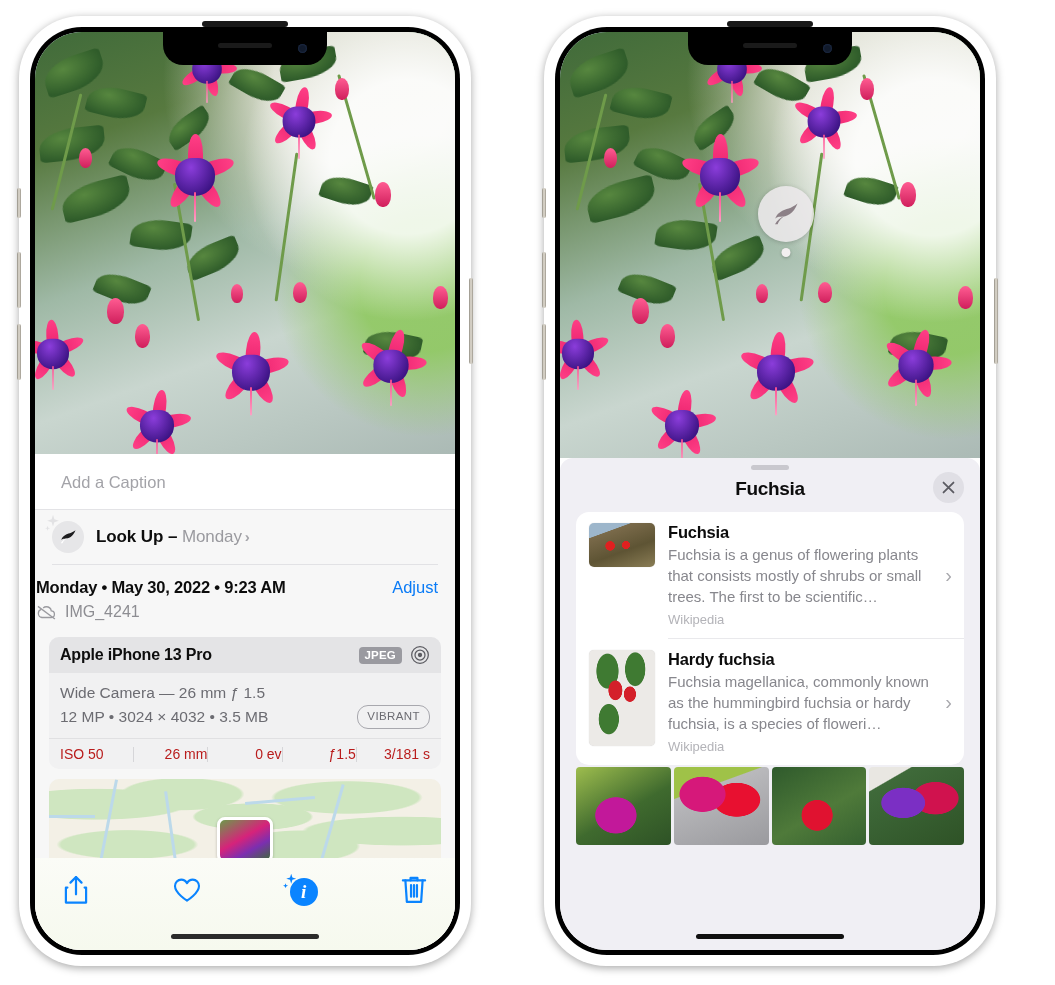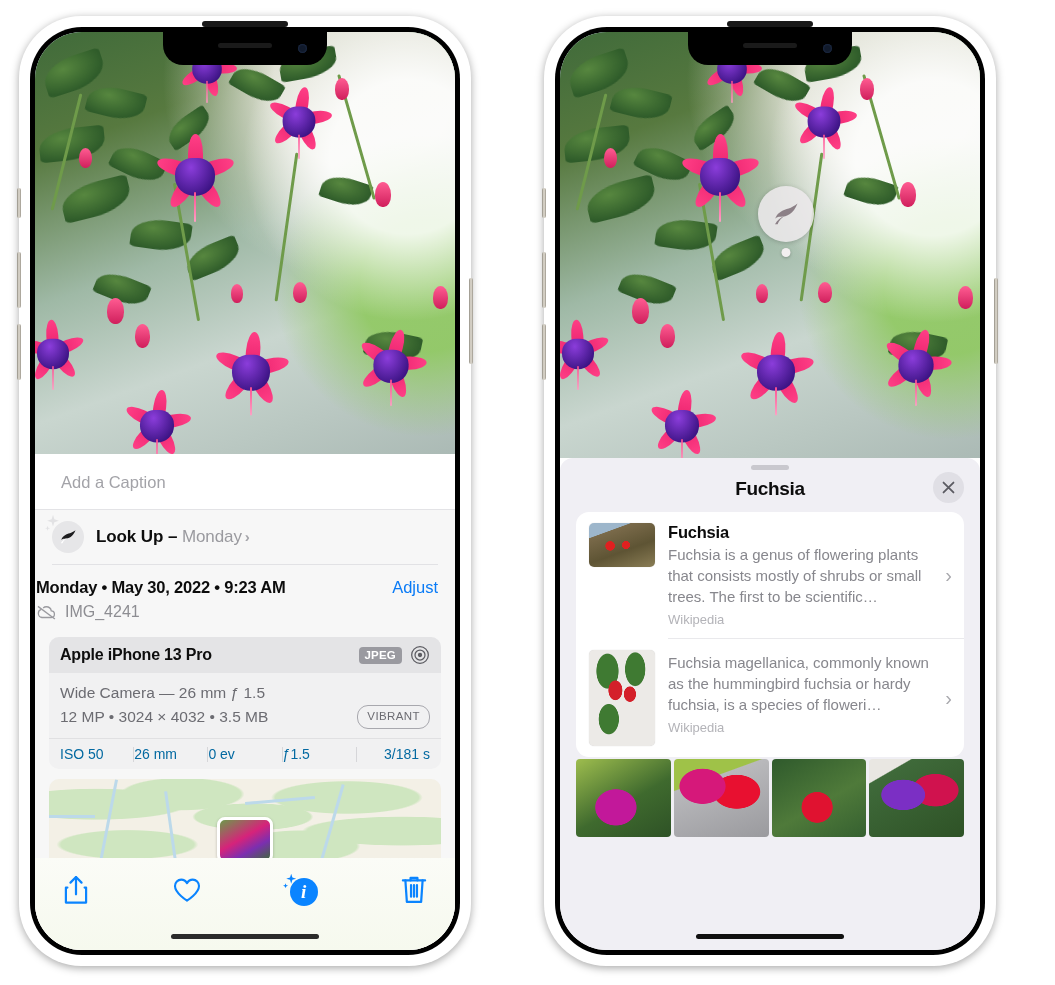--- a/index.html
+++ b/index.html
@@ -195,23 +195,23 @@
   .cam-line2 .t { flex: 1; }
   .vibrant {
     border: 1px solid #a8a8ae; color: #6c6c72;
     border-radius: 11px; font-size: 11.5px;
     padding: 2px 9px; letter-spacing: .4px;
   }
   .exif {
     border-top: 1px solid #e0e0e2;
     display: flex; align-items: center;
     padding: 7px 11px;
-    font-size: 14px; color: #0369a1;
-  }
-  .exif .cell { flex: 1; text-align: left; }
+    font-size: 14px; color: #b91c1c;
+  }
+  .exif .cell { flex: 1; text-align: right; }
   .exif .cell:first-child { text-align: left; }
   .exif .cell:last-child { text-align: right; }
   .exif .sep { width: 1px; height: 15px; background: #d6d6d9; }
 
   
   .map-strip {
     margin: 10px 14px 0 14px;
     height: 84px; border-radius: 10px 10px 0 0;
     position: relative; overflow: hidden;
     background:
@@ -701,20 +701,21 @@
                 <div class="kn-src">Wikipedia</div>
               </div>
               <div class="kn-chev">›</div>
             </div>
 
             <div class="card-sep"></div>
 
             <div class="kn-row">
               <div class="kn-thumb t2"></div>
               <div class="kn-body">
+                <div class="kn-title">Hardy fuchsia</div>
                 <div class="kn-desc">Fuchsia magellanica, commonly known as the hummingbird fuchsia or hardy fuchsia, is a species of floweri…</div>
                 <div class="kn-src">Wikipedia</div>
               </div>
               <div class="kn-chev">›</div>
             </div>
           </div>
 
 
           <div class="web-strip">
             <div class="web-thumb w1"></div>

